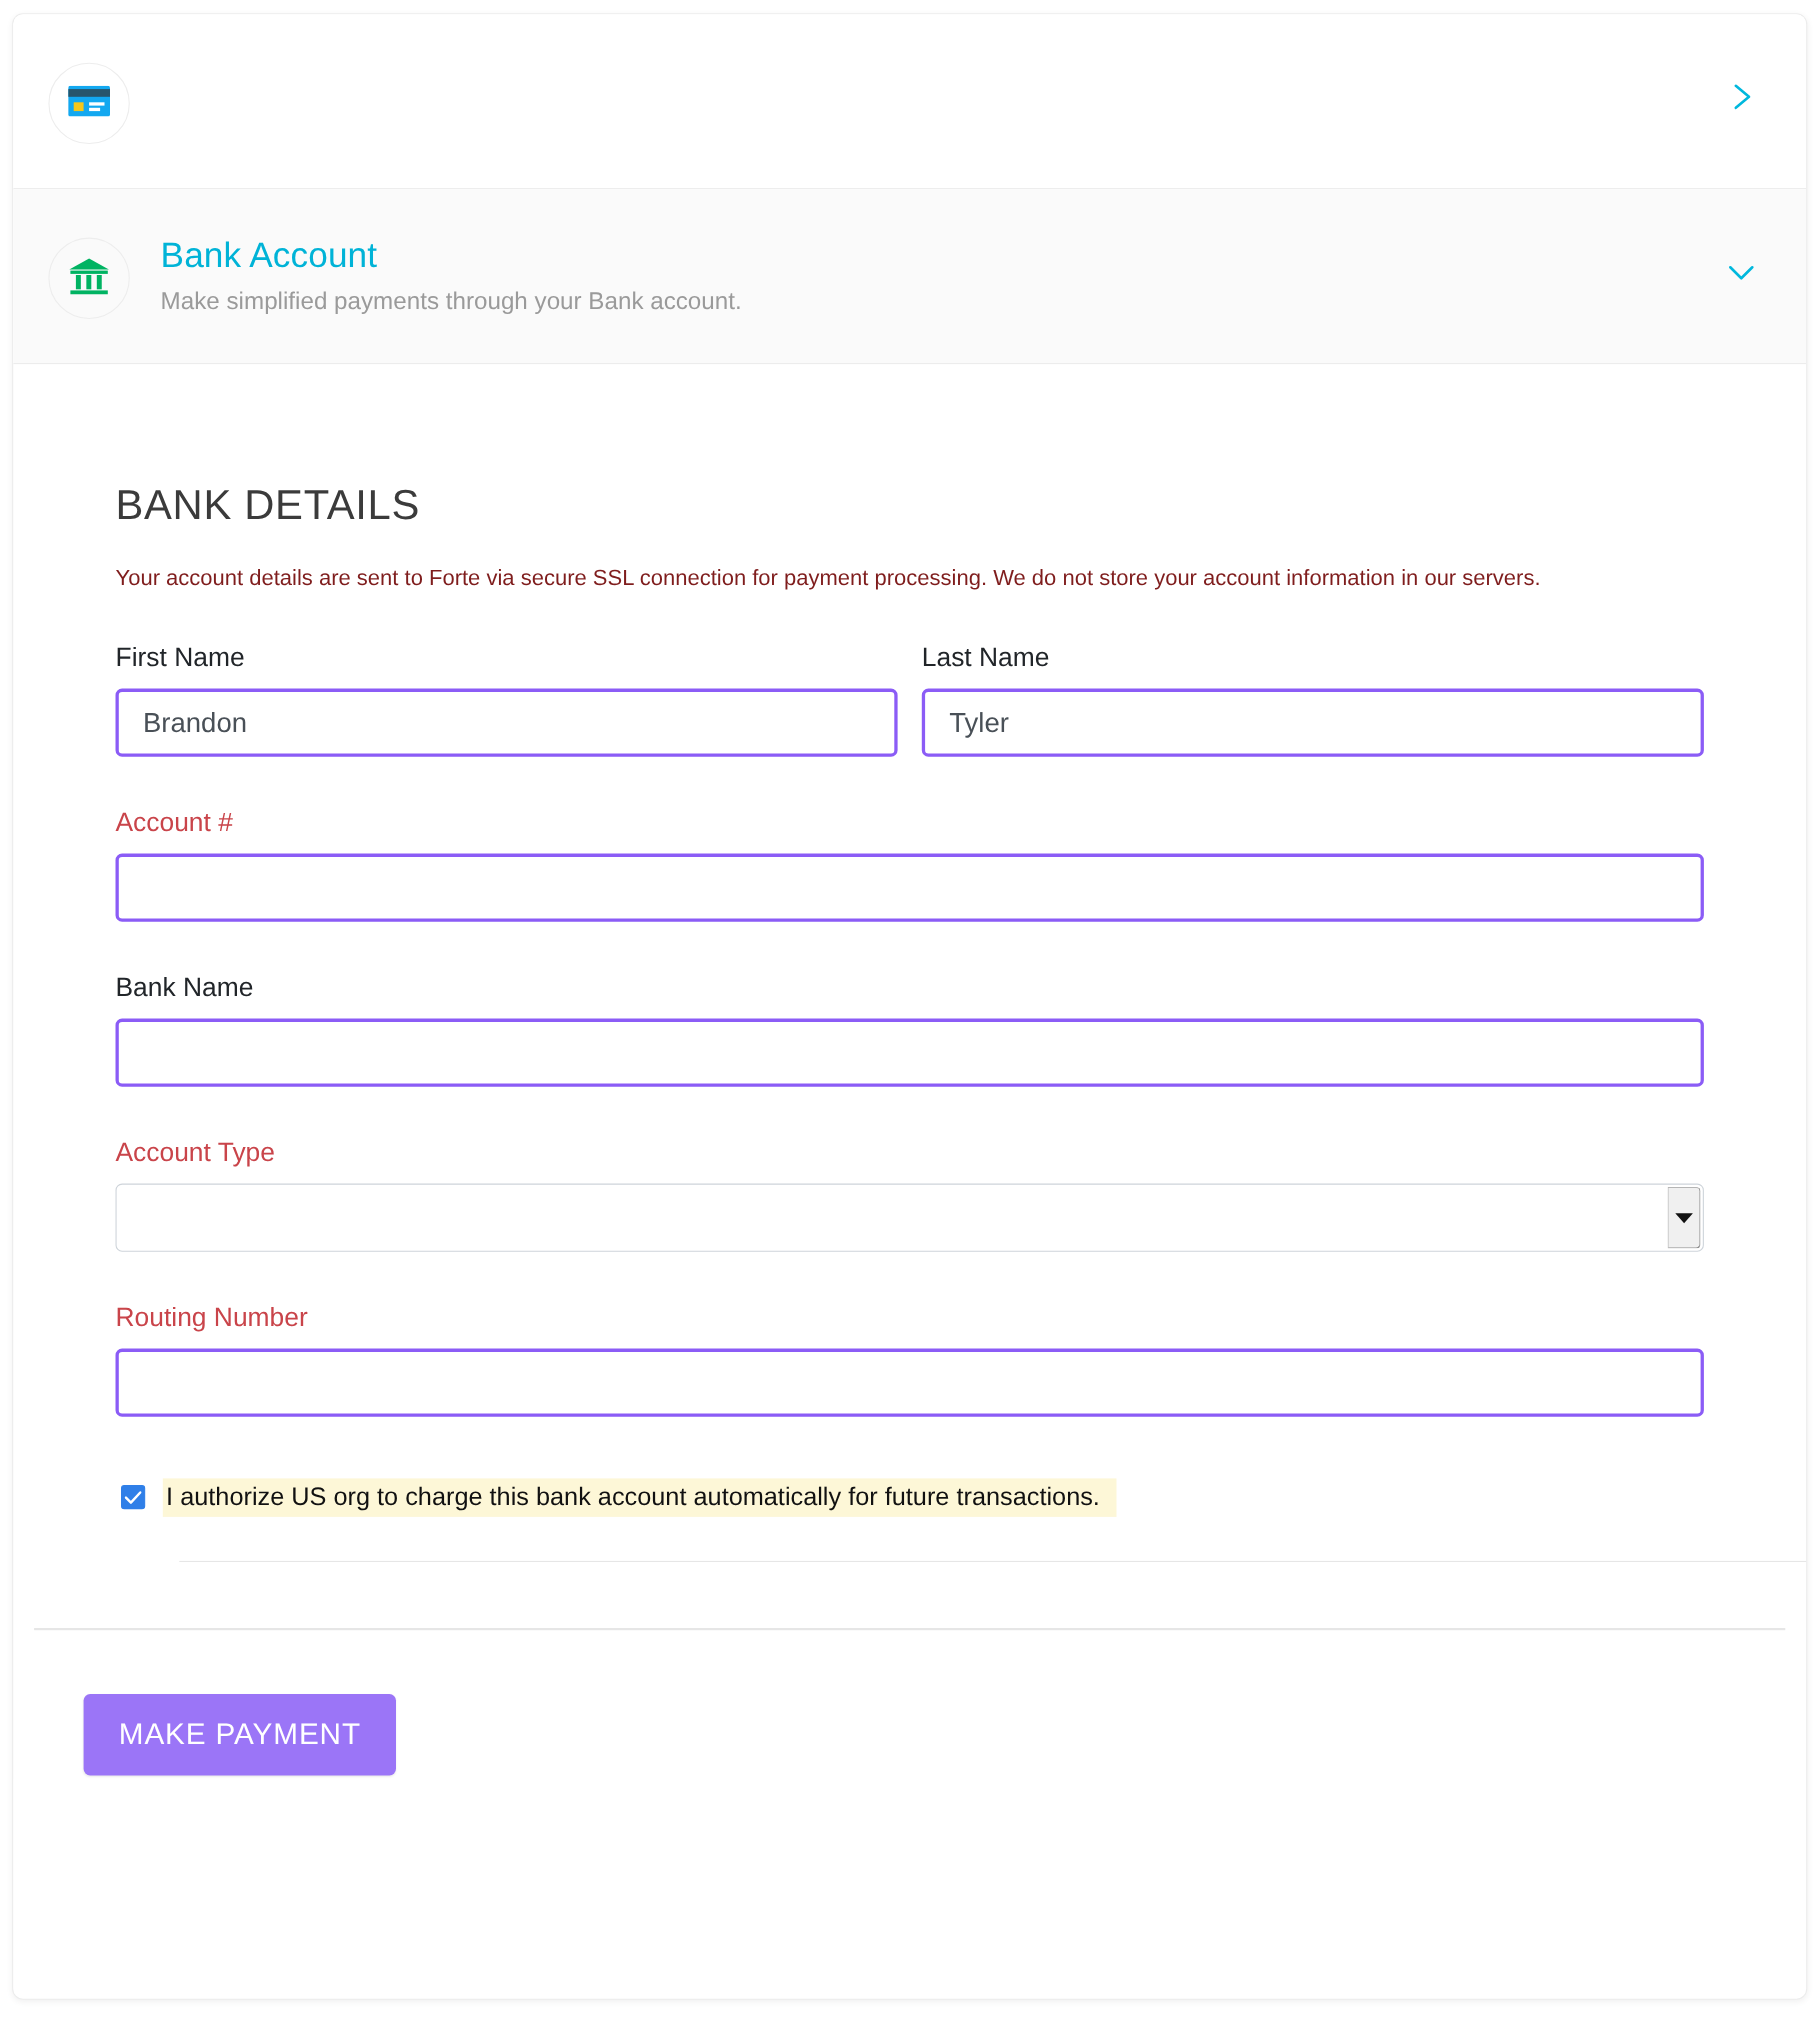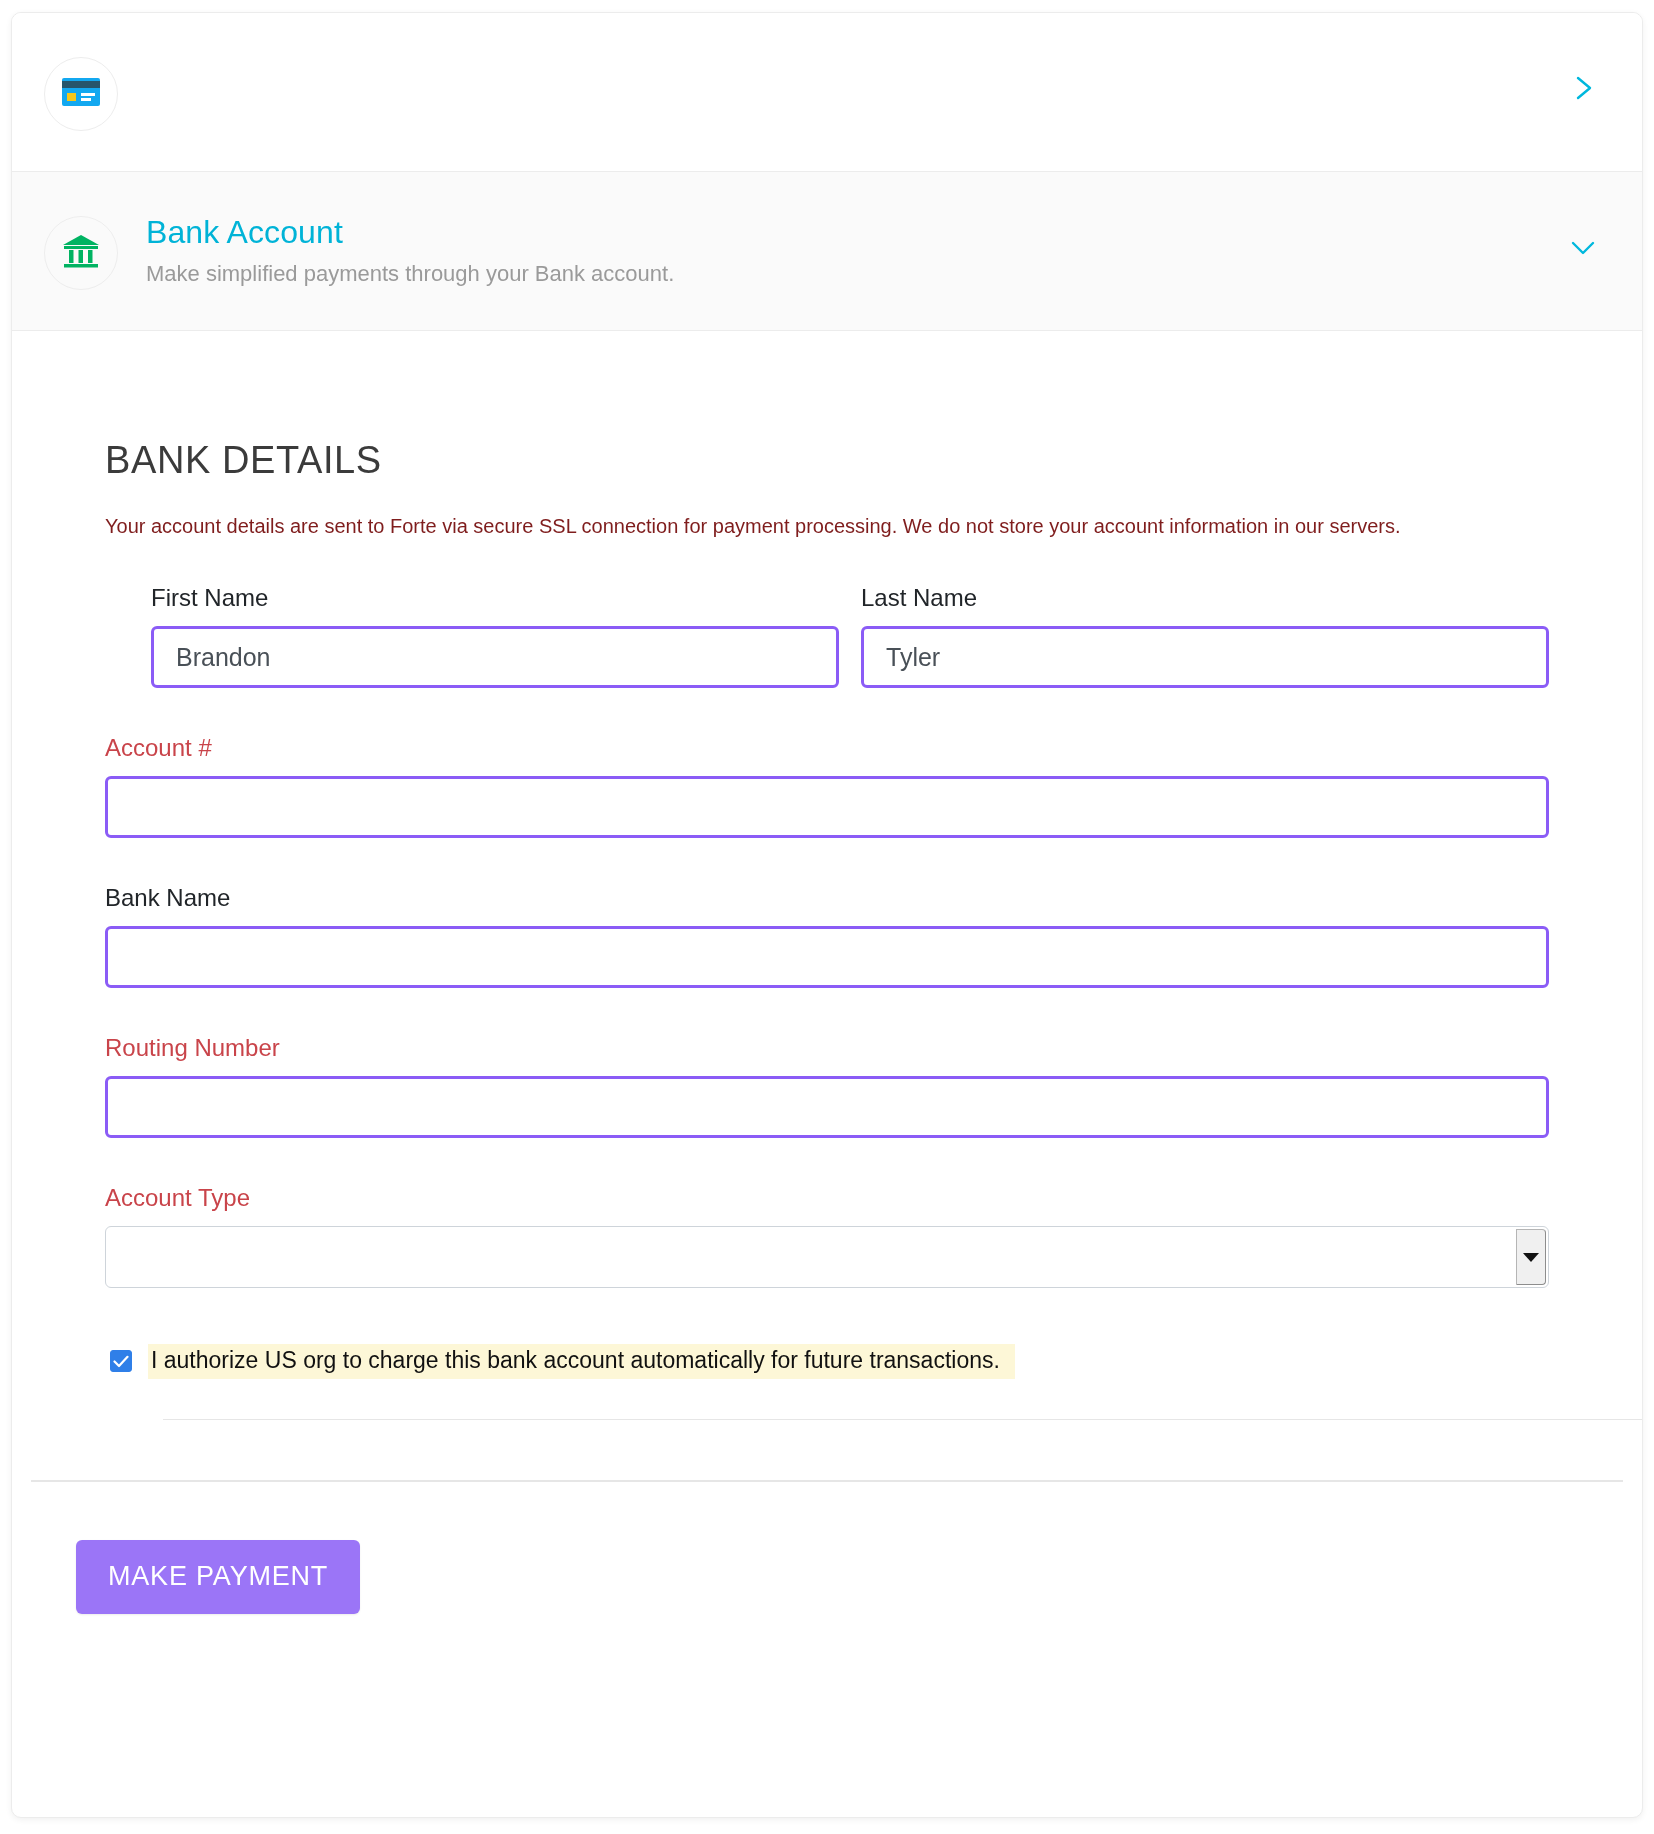--- a/index.html
+++ b/index.html
@@ -139,21 +139,20 @@
     border: 3px solid #8b5cf6;
     border-radius: 6px;
     outline: none;
   }
   .txt::placeholder { color: #b9bfc5; }
 
   .row2 {
     display: flex;
     gap: 22px;
     margin-bottom: 46px;
-    margin-left: 46px;
   }
   .col { flex: 1 1 0; min-width: 0; }
 
   .field-block { margin-bottom: 46px; }
 
   
   .sel-wrap { position: relative; width: 100%; height: 62px; }
   .sel {
     display: block;
     width: 100%;
@@ -323,36 +322,36 @@
           <label class="field-label required">Account #</label>
           <input class="txt" type="text" value="" style="">
         </div>
 
         <div class="field-block">
           <label class="field-label">Bank Name</label>
           <input class="txt" type="text" value="" style="">
         </div>
 
         <div class="field-block">
-          <label class="field-label required">Routing Number</label>
-          <input class="txt" type="text" value="" style="">
-        </div>
-
-        <div class="field-block">
           <label class="field-label required">Account Type</label>
           <div class="sel-wrap">
             <select class="sel">
               <option></option>
             </select>
             <span class="sel-btn">
                 <i></i>
               </span>
           </div>
         </div>
 
+        <div class="field-block">
+          <label class="field-label required">Routing Number</label>
+          <input class="txt" type="text" value="" style="">
+        </div>
+
         <div class="auth-row">
           <span class="cbx">
             <svg width="16" height="13" viewBox="0 0 16 13">
               <polyline points="1.5,6.5 6,11 14.5,1.8" fill="none" stroke="#ffffff" stroke-width="2.2" stroke-linecap="round" stroke-linejoin="round"></polyline>
             </svg>
           </span>
           <span class="auth-text">I authorize US org to charge this bank account automatically for future transactions.</span>
         </div>
 
         <div class="divider-inner"></div>

